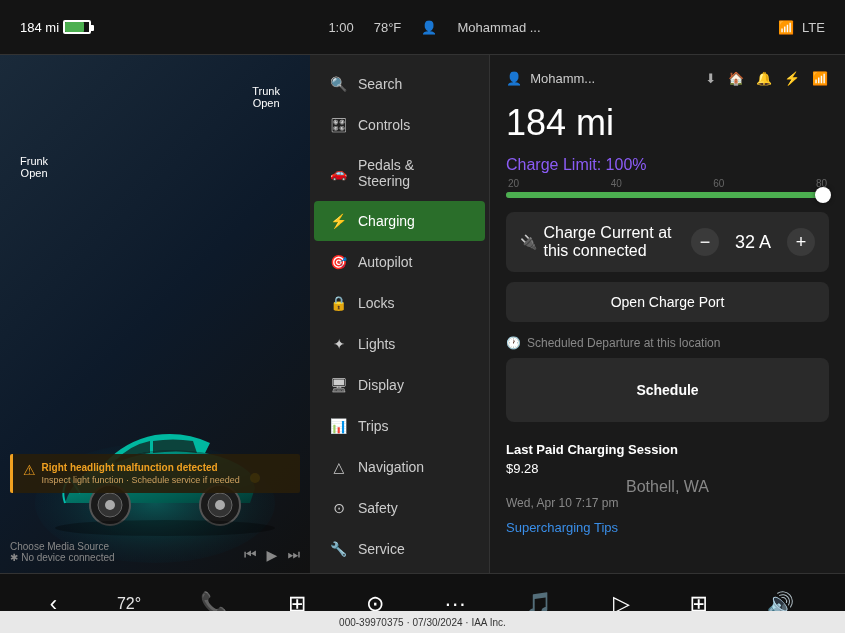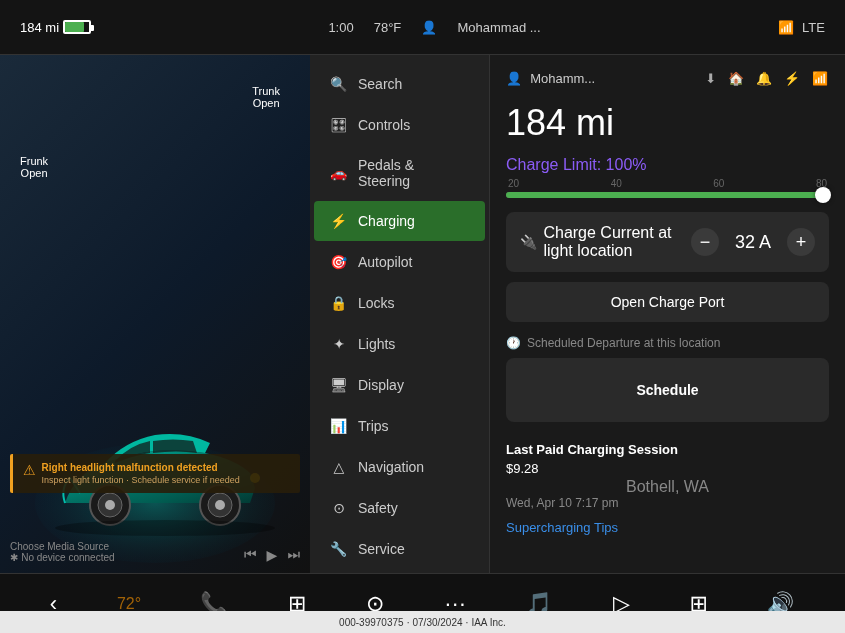--- a/index.html
+++ b/index.html
@@ -407,21 +407,21 @@
       justify-content: center;
       cursor: pointer;
       padding: 8px;
       border-radius: 8px;
     }
     .taskbar-icon {
       font-size: 22px;
     }
     .temp-display {
       font-size: 16px;
-      color: #a16207;
+      color: #e5e5e5;
       font-weight: 500;
     }
   </style>
 </head>
 <body>
 
 <div class="status-bar">
   <div class="status-left">
     <div class="battery-indicator">
       <span>184 mi</span>
@@ -604,21 +604,21 @@
     </div>
   </div>
 
   
   <div class="charge-current-row">
     <div>
       <div style="display:flex;align-items:center;gap:6px;">
         <span style="font-size:14px;">🔌</span>
         <div>
           <div>Charge Current at</div>
-          <div>light location</div>
+          <div>this connected</div>
         </div>
       </div>
     </div>
     <div class="charge-current-control">
       <div class="charge-btn">−</div>
       <span class="charge-value">32 A</span>
       <div class="charge-btn">+</div>
     </div>
   </div>
 

